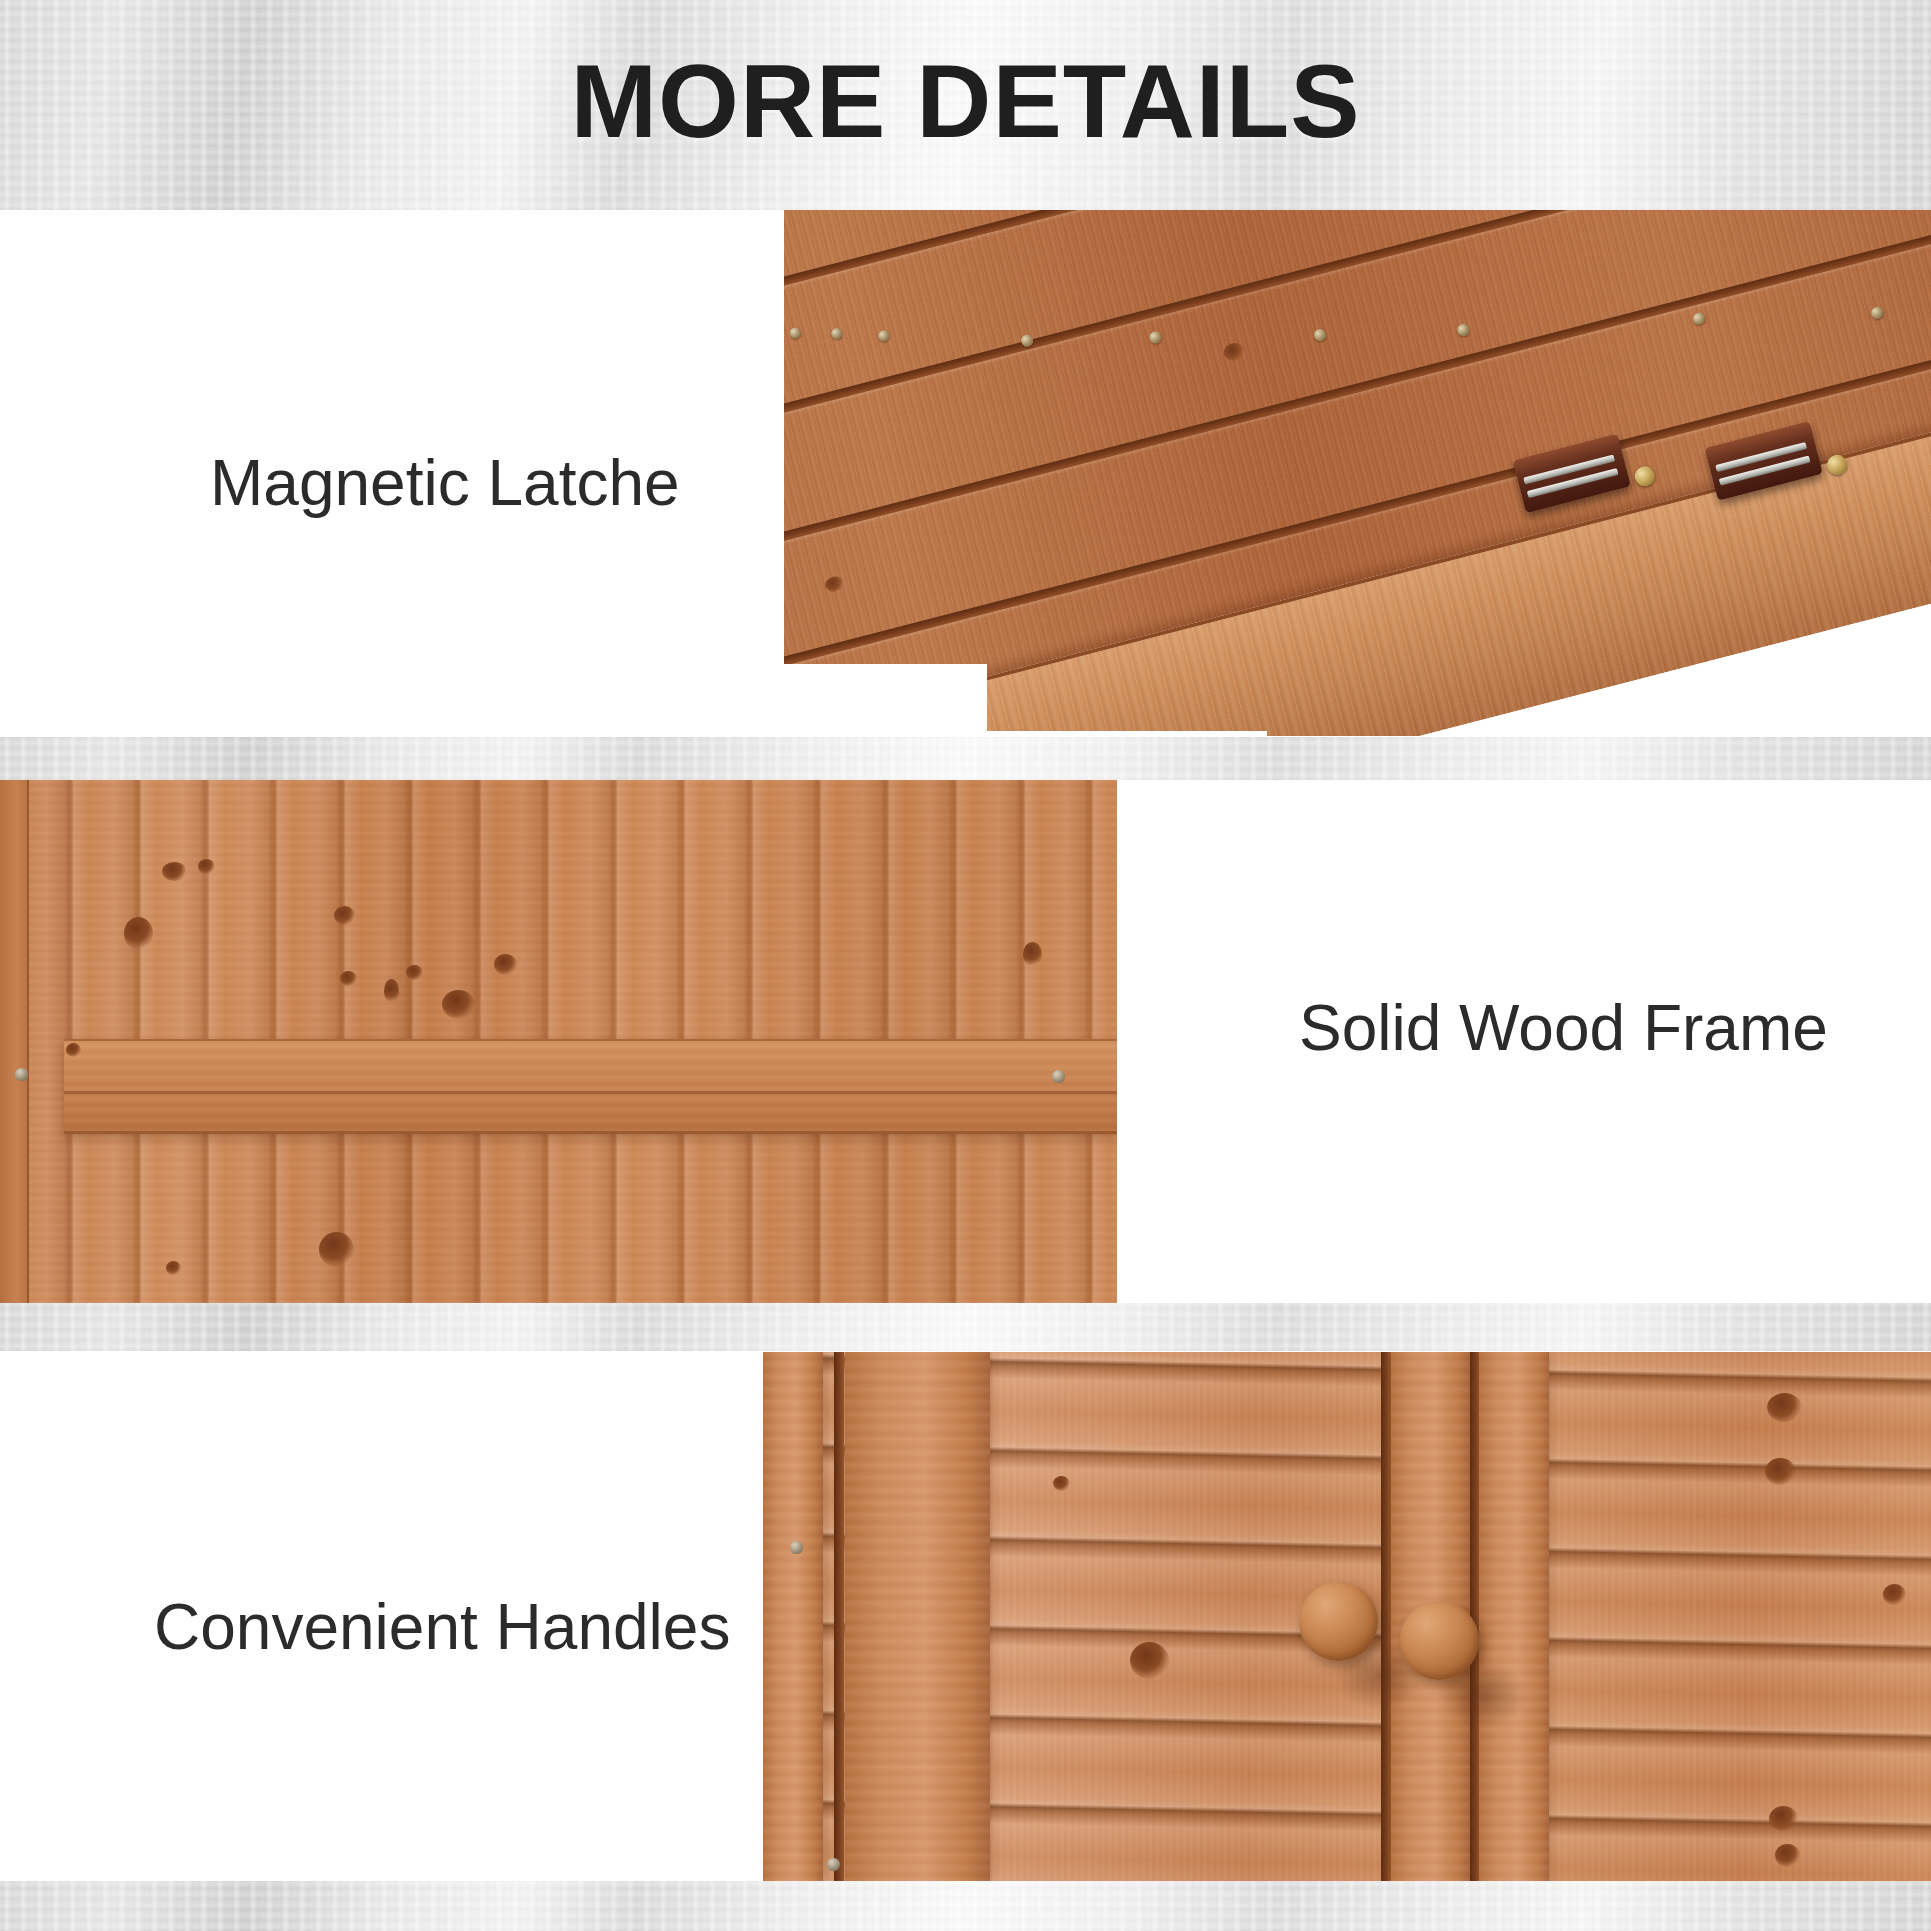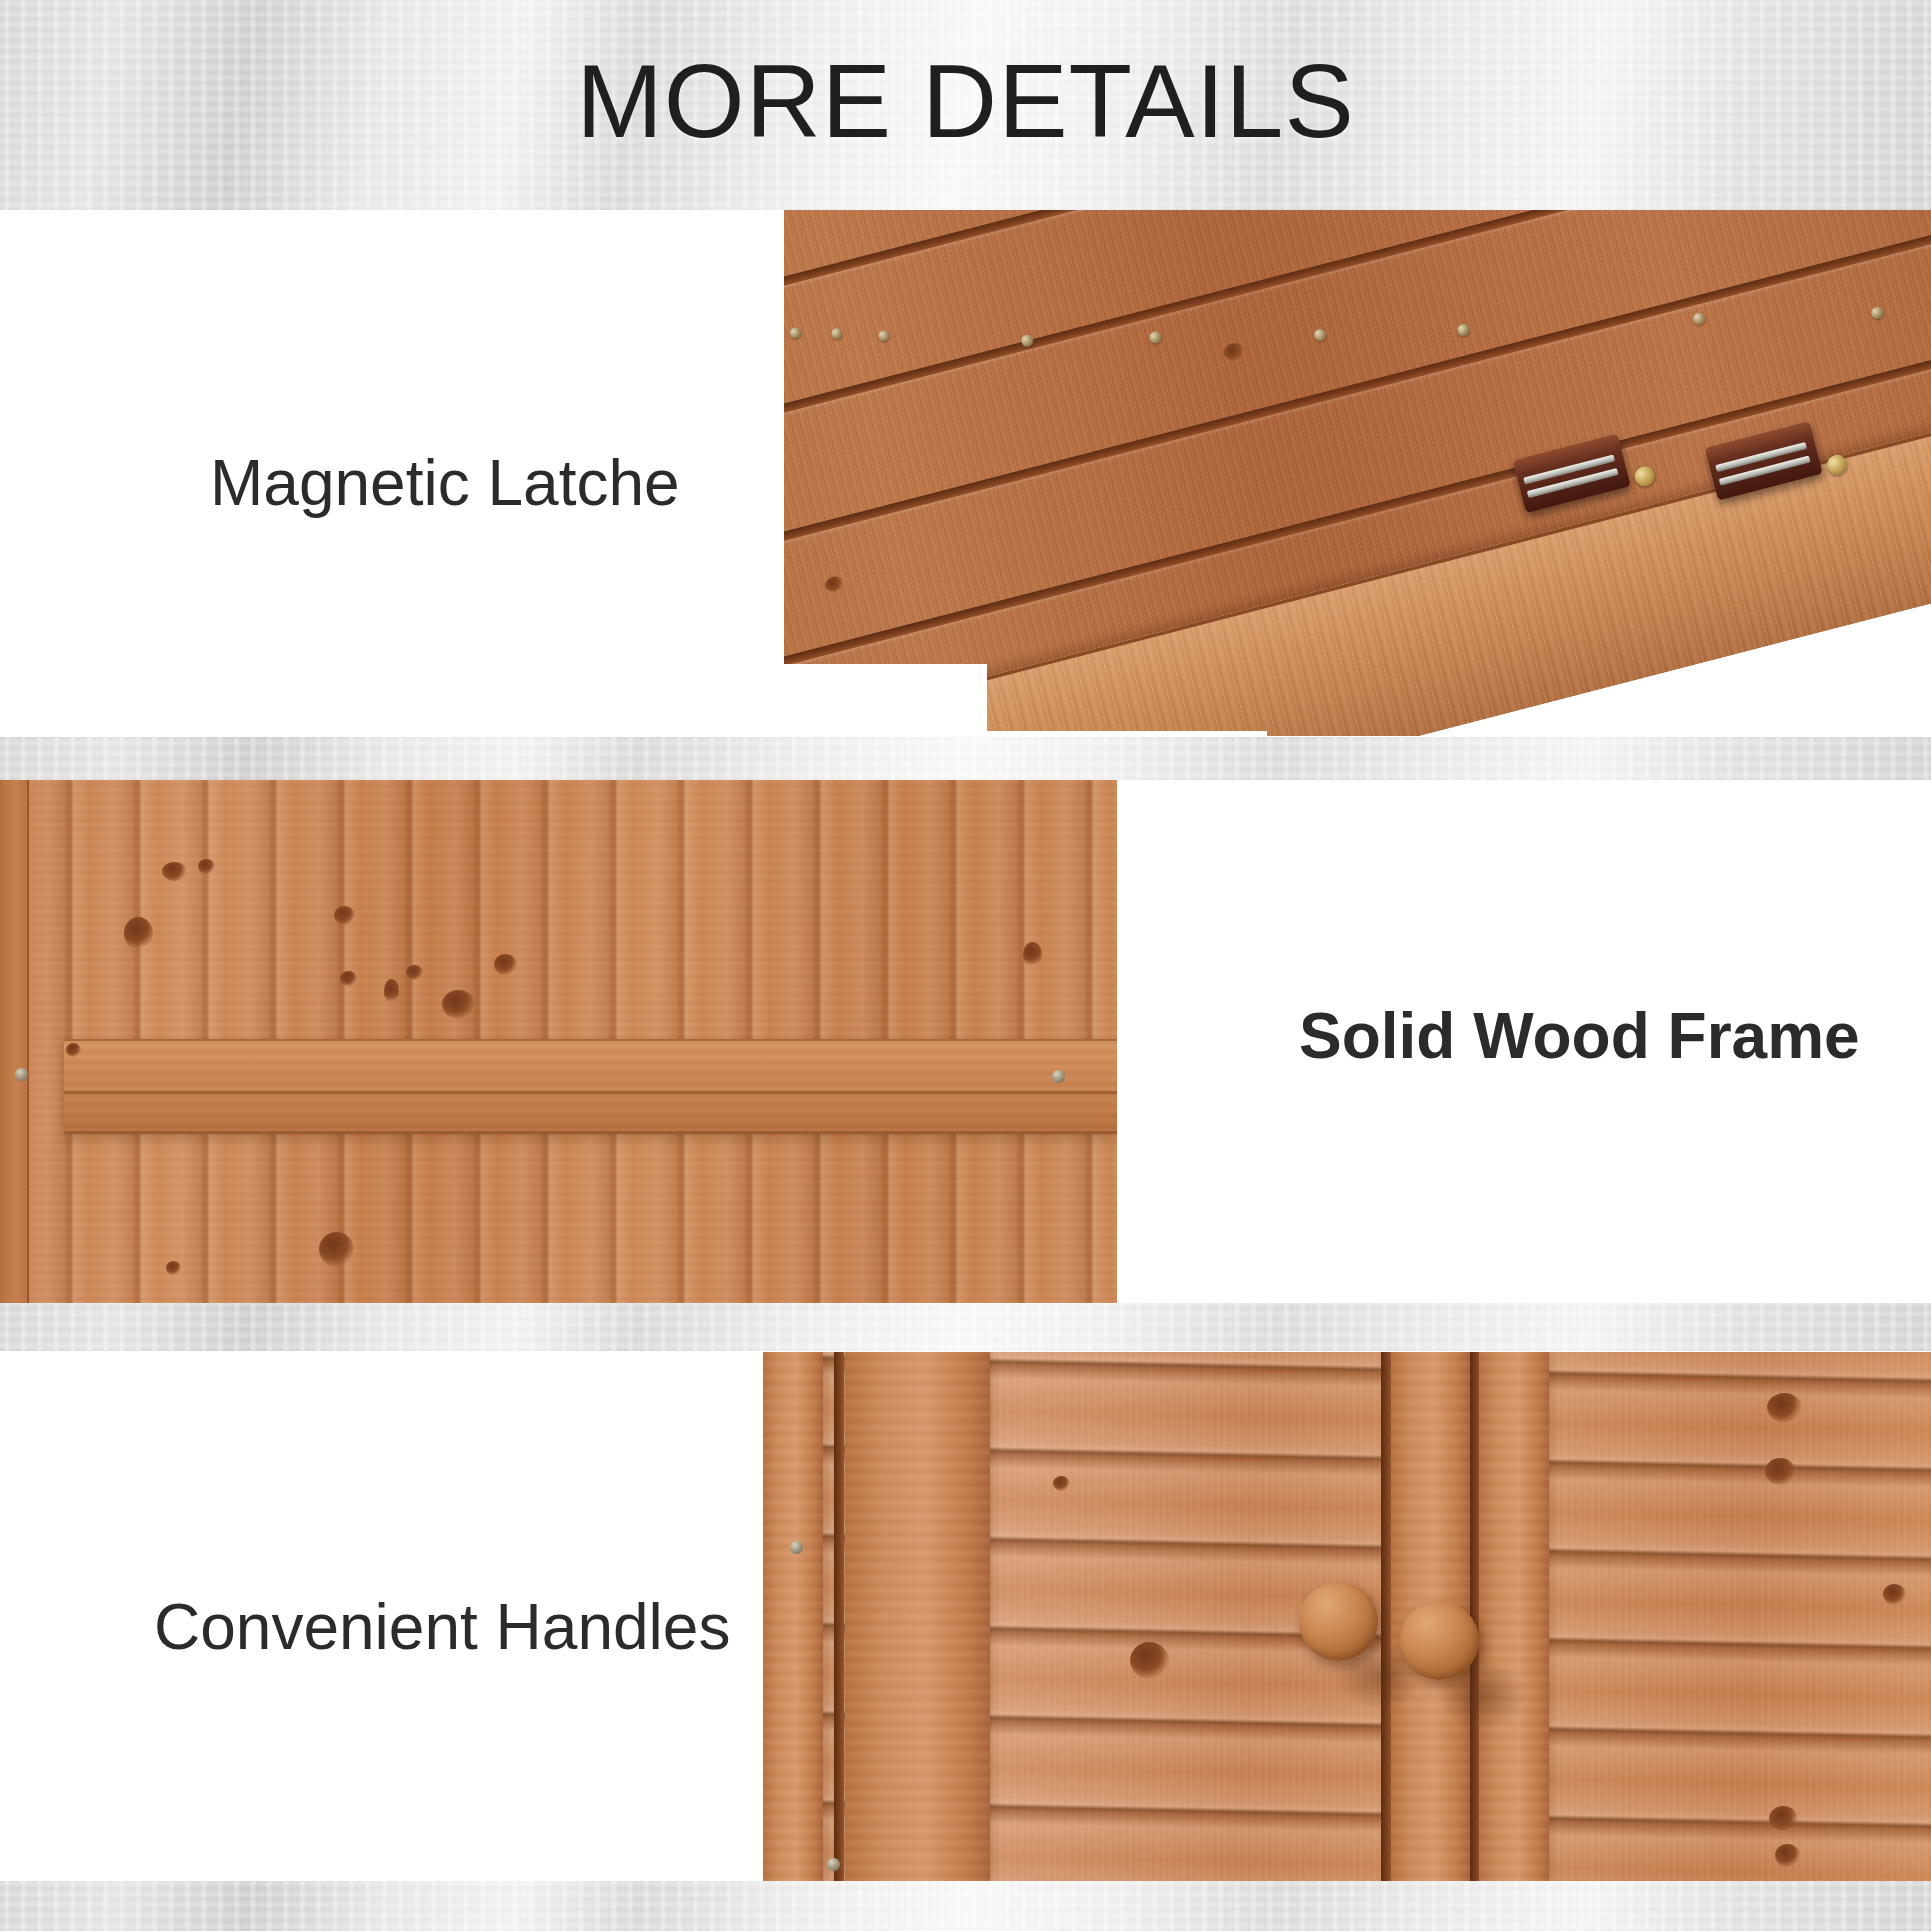--- a/index.html
+++ b/index.html
@@ -33,21 +33,21 @@
         #e2e2e2 90%, #d4d4d4 100%);
   }
 
   
   #header {
     left:0; top:0; width:1931px; height:210px;
     display:flex; align-items:center; justify-content:center;
   }
   #header-title {
     font-size:104px;
-    font-weight:normal;
+    font-weight:bold;
     letter-spacing:1px;
     color:#1f1f1f;
     line-height:1;
     transform:translateY(-3.9px);
     text-shadow:0 1.9px 2.9px rgba(255,255,255,0.5);
   }
 
   
   #sep-1 { left:0; top:737px;  width:1931px; height:43px; }
   #sep-2 { left:0; top:1303px; width:1931px; height:48px; }
@@ -62,21 +62,21 @@
   
   .caption {
     position:absolute;
     font-size:64px;
     font-weight:400;
     color:#2b2b2b;
     white-space:nowrap;
     line-height:1;
   }
   #caption-1 { left:210px;  top:241px; }
-  #caption-2 { left:1299px; top:224px;font-weight:bold; }
+  #caption-2 { left:1299px; top:216px; }
   #caption-3 { left:154px;  top:243px; }
 
   
   .photo { position:absolute; overflow:hidden; }
   #photo-1 { left:784px; top:0;  width:1147px; height:526px; }
   #photo-2 { left:0;     top:0;  width:1117px; height:523px; }
   #photo-3 { left:763px; top:0;  width:1168px; height:529px; }
 
   
   .deck-wrap {

